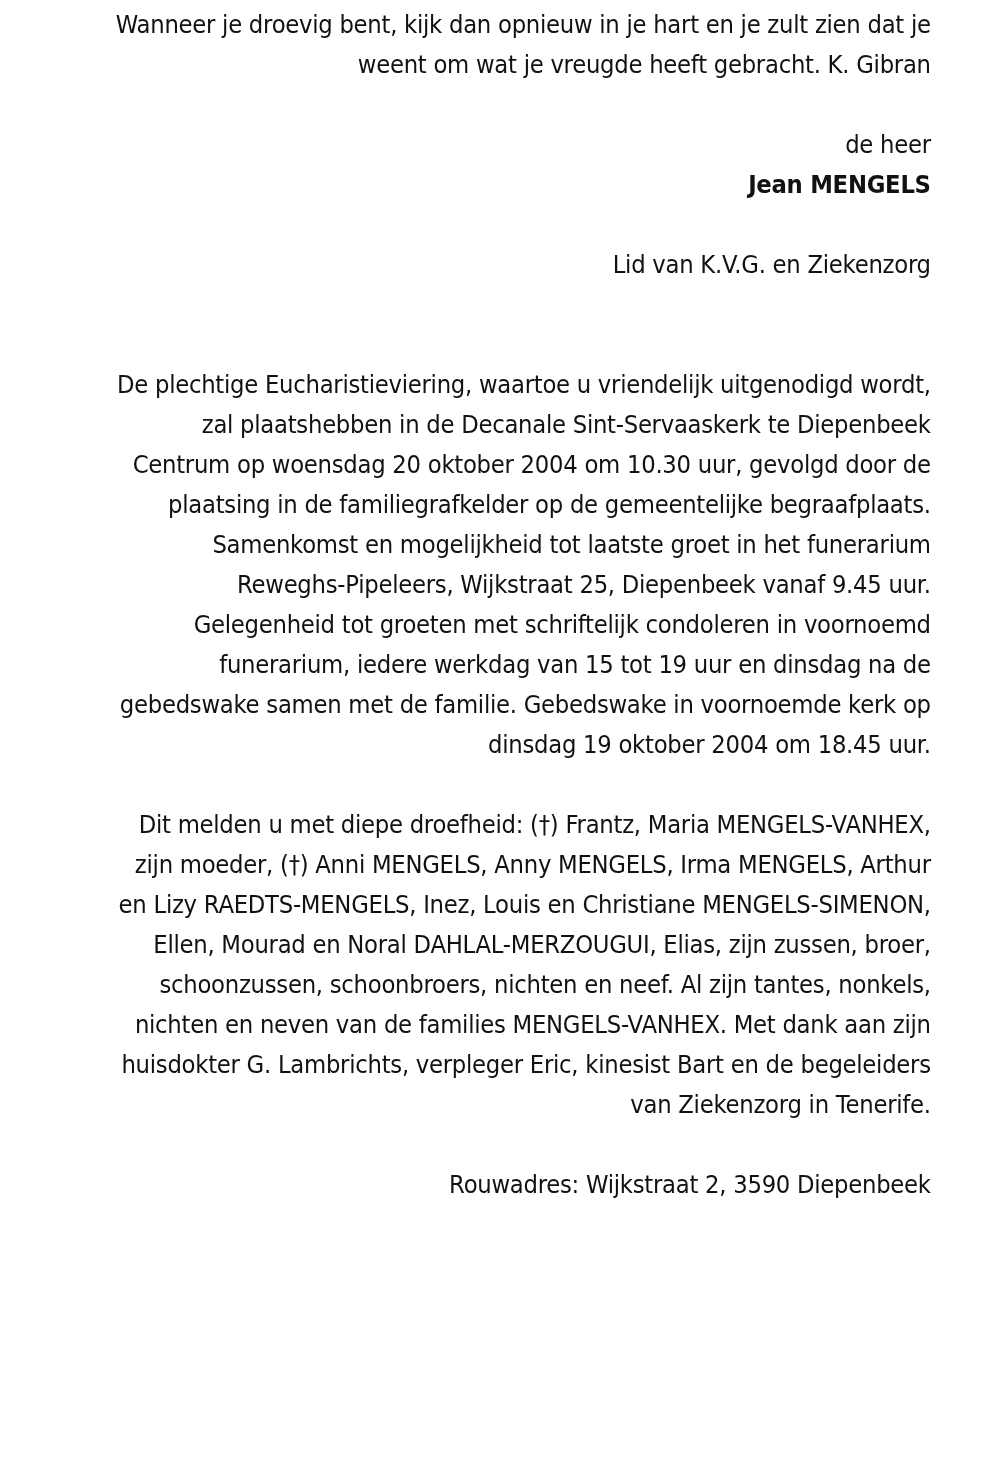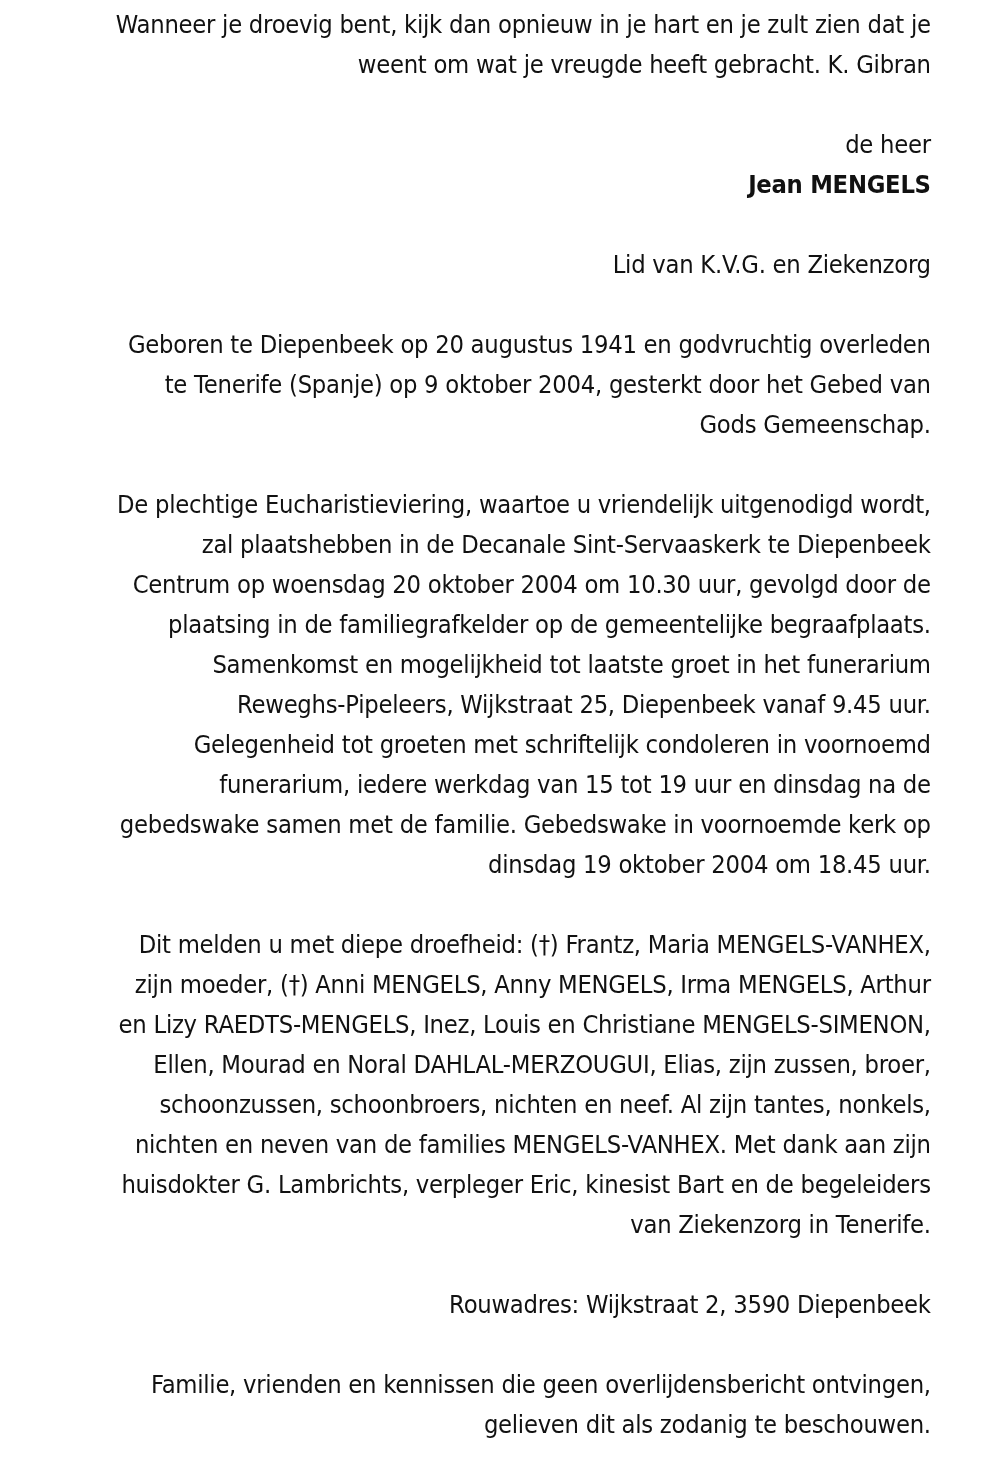--- a/index.html
+++ b/index.html
@@ -31,25 +31,20 @@
 
   <div class="line">de heer</div>
   <div class="line bold">Jean MENGELS</div>
 
   <div class="gap"></div>
 
   <div class="line">Lid van K.V.G. en Ziekenzorg</div>
 
   <div class="gap"></div>
 
-  <div>
-    <div class="line">Geboren te Diepenbeek op 20 augustus 1941 en godvruchtig overleden</div>
-    <div class="line">te Tenerife (Spanje) op 9 oktober 2004, gesterkt door het Gebed van</div>
-    <div class="line">Gods Gemeenschap.</div>
-  </div>
 
   <div class="gap"></div>
 
   <div>
     <div class="line">De plechtige Eucharistieviering, waartoe u vriendelijk uitgenodigd wordt,</div>
     <div class="line">zal plaatshebben in de Decanale Sint-Servaaskerk te Diepenbeek</div>
     <div class="line">Centrum op woensdag 20 oktober 2004 om 10.30 uur, gevolgd door de</div>
     <div class="line">plaatsing in de familiegrafkelder op de gemeentelijke begraafplaats.</div>
     <div class="line">Samenkomst en mogelijkheid tot laatste groet in het funerarium</div>
     <div class="line">Reweghs-Pipeleers, Wijkstraat 25, Diepenbeek vanaf 9.45 uur.</div>
@@ -71,18 +66,14 @@
     <div class="line">huisdokter G. Lambrichts, verpleger Eric, kinesist Bart en de begeleiders</div>
     <div class="line">van Ziekenzorg in Tenerife.</div>
   </div>
 
   <div class="gap"></div>
 
   <div class="line">Rouwadres: Wijkstraat 2, 3590 Diepenbeek</div>
 
   <div class="gap"></div>
 
-  <div>
-    <div class="line">Familie, vrienden en kennissen die geen overlijdensbericht ontvingen,</div>
-    <div class="line">gelieven dit als zodanig te beschouwen.</div>
-  </div>
 
 </div>
 
 </body></html>

